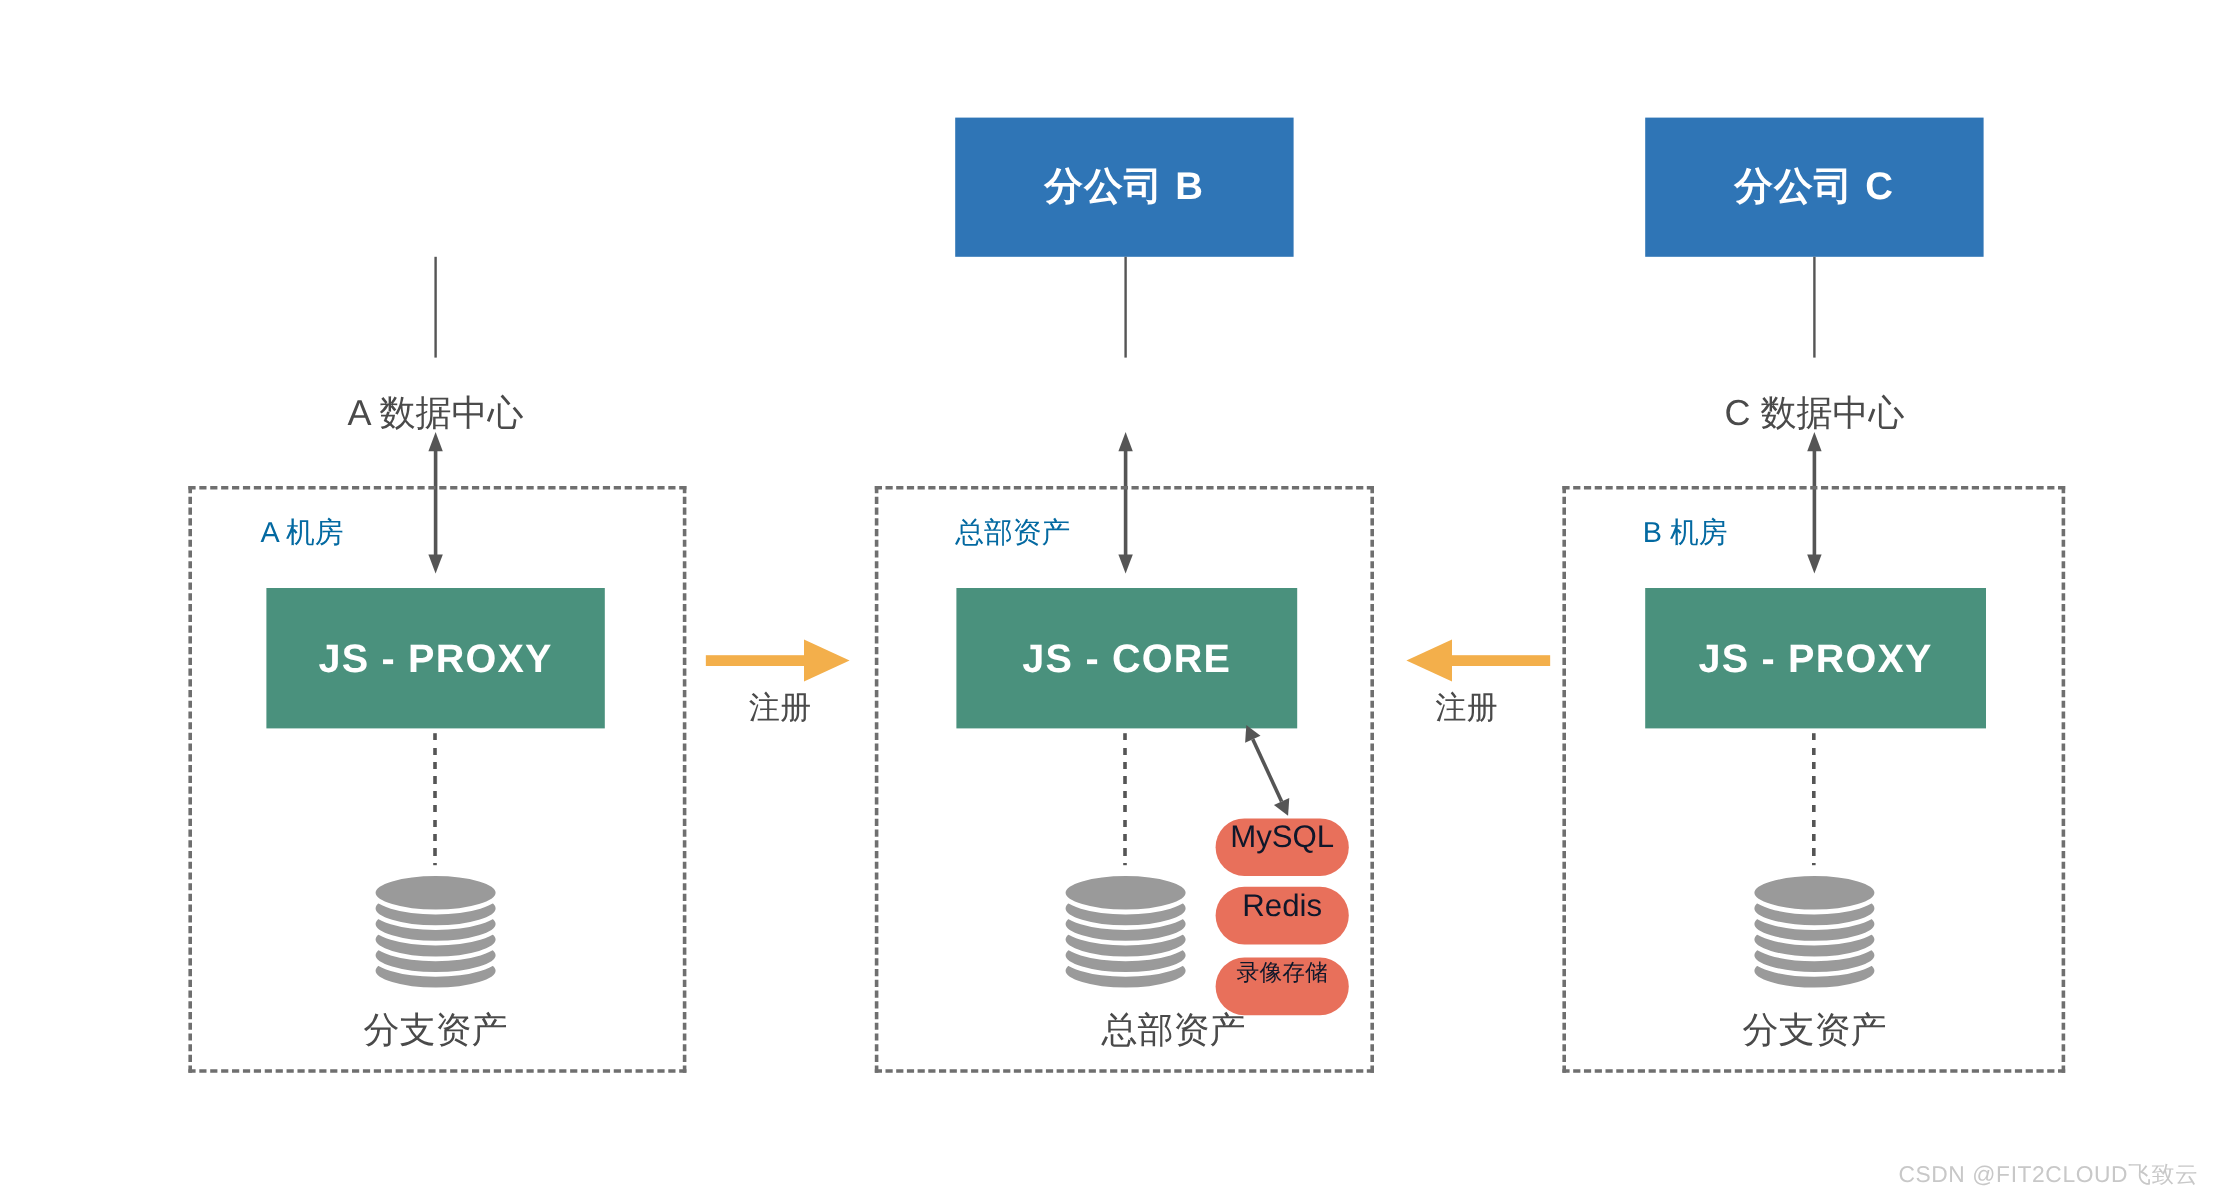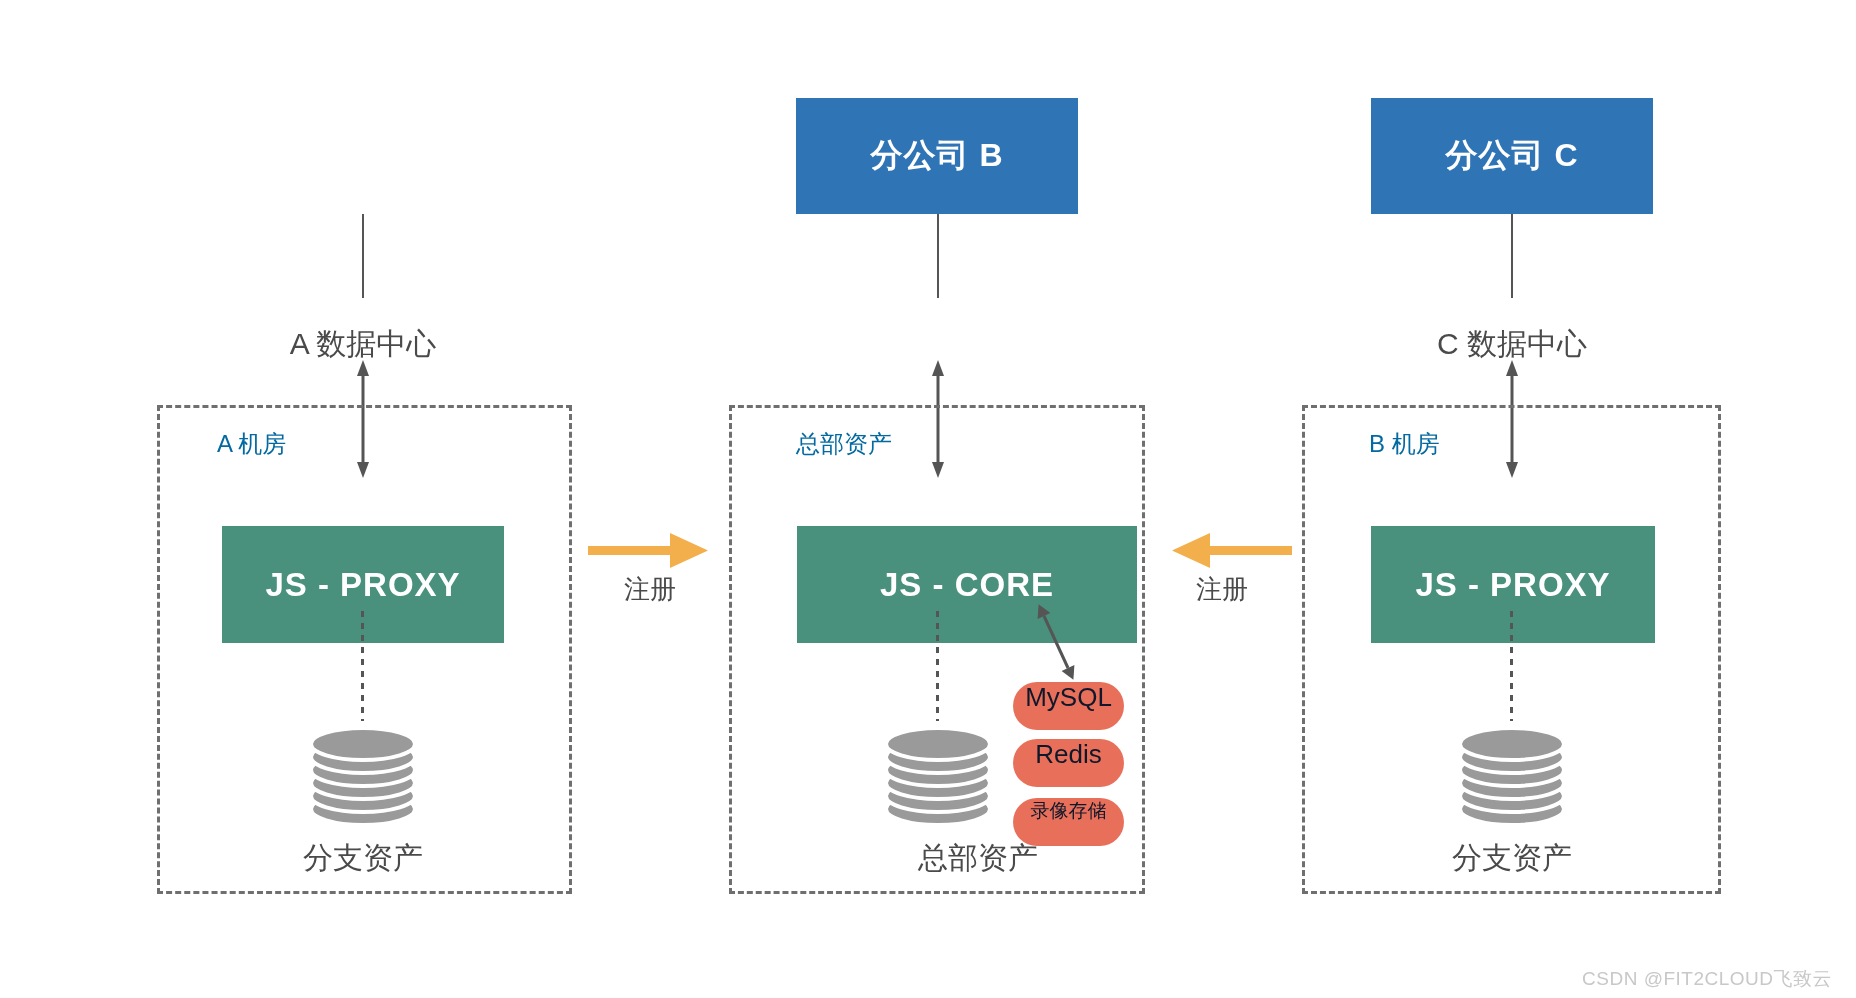--- a/index.html
+++ b/index.html
@@ -37,21 +37,20 @@
     width: 282px;
     height: 117px;
     background: #4A917D;
     color: #ffffff;
     font-size: 33px;
     font-weight: bold;
     display: flex;
     align-items: center;
     justify-content: center;
     letter-spacing: 1px;
-    margin-top: 36px;
   }
   .room-box {
     position: absolute;
     top: 405px;
     height: 489px;
     border: 3px dashed #6F6F6F;
     background: transparent;
   }
   .room-label {
     position: absolute;
@@ -166,21 +165,21 @@
   <div class="vline" style="left:937px"></div>
   <svg class="double-arrow" style="left:928px" width="20" height="122" viewBox="0 0 20 122">
     <line x1="10" y1="16" x2="10" y2="106" stroke="#555555" stroke-width="3"></line>
     <polygon points="10,2 4,18 16,18" fill="#555555"></polygon>
     <polygon points="10,120 4,104 16,104" fill="#555555"></polygon>
   </svg>
 
   <div class="room-box" style="left:729px; width:416px"></div>
   <div class="room-label" style="left:760px; top:428px">总部资产</div>
 
-  <div class="node-box" style="left:797px; width:340px">
+  <div class="node-box" style="left:797px; width:284px">
     <span>JS - CORE</span>
   </div>
 
   <div class="dotted-link" style="left:936px"></div>
 
   <svg class="db-icon" style="left:882px" width="112" height="106" viewBox="0 0 112 106">
     <ellipse cx="56" cy="87" rx="52" ry="16" fill="#9A9A9A" stroke="#ffffff" stroke-width="4"></ellipse>
     <ellipse cx="56" cy="74" rx="52" ry="16" fill="#9A9A9A" stroke="#ffffff" stroke-width="4"></ellipse>
     <ellipse cx="56" cy="61" rx="52" ry="16" fill="#9A9A9A" stroke="#ffffff" stroke-width="4"></ellipse>
     <ellipse cx="56" cy="48" rx="52" ry="16" fill="#9A9A9A" stroke="#ffffff" stroke-width="4"></ellipse>

